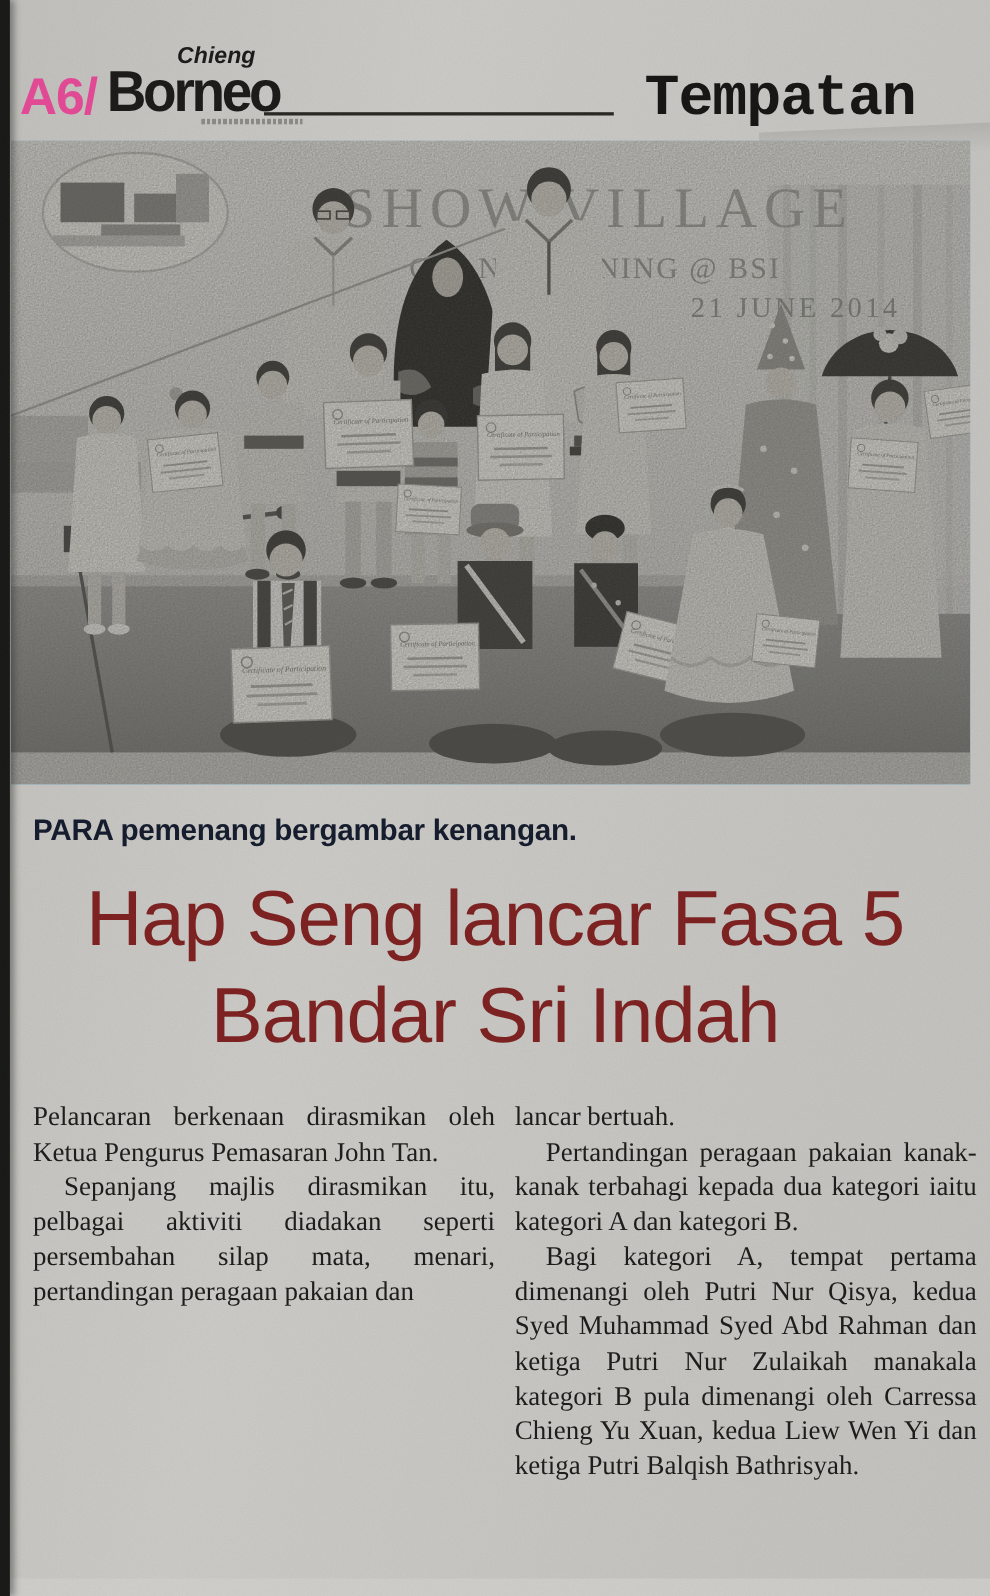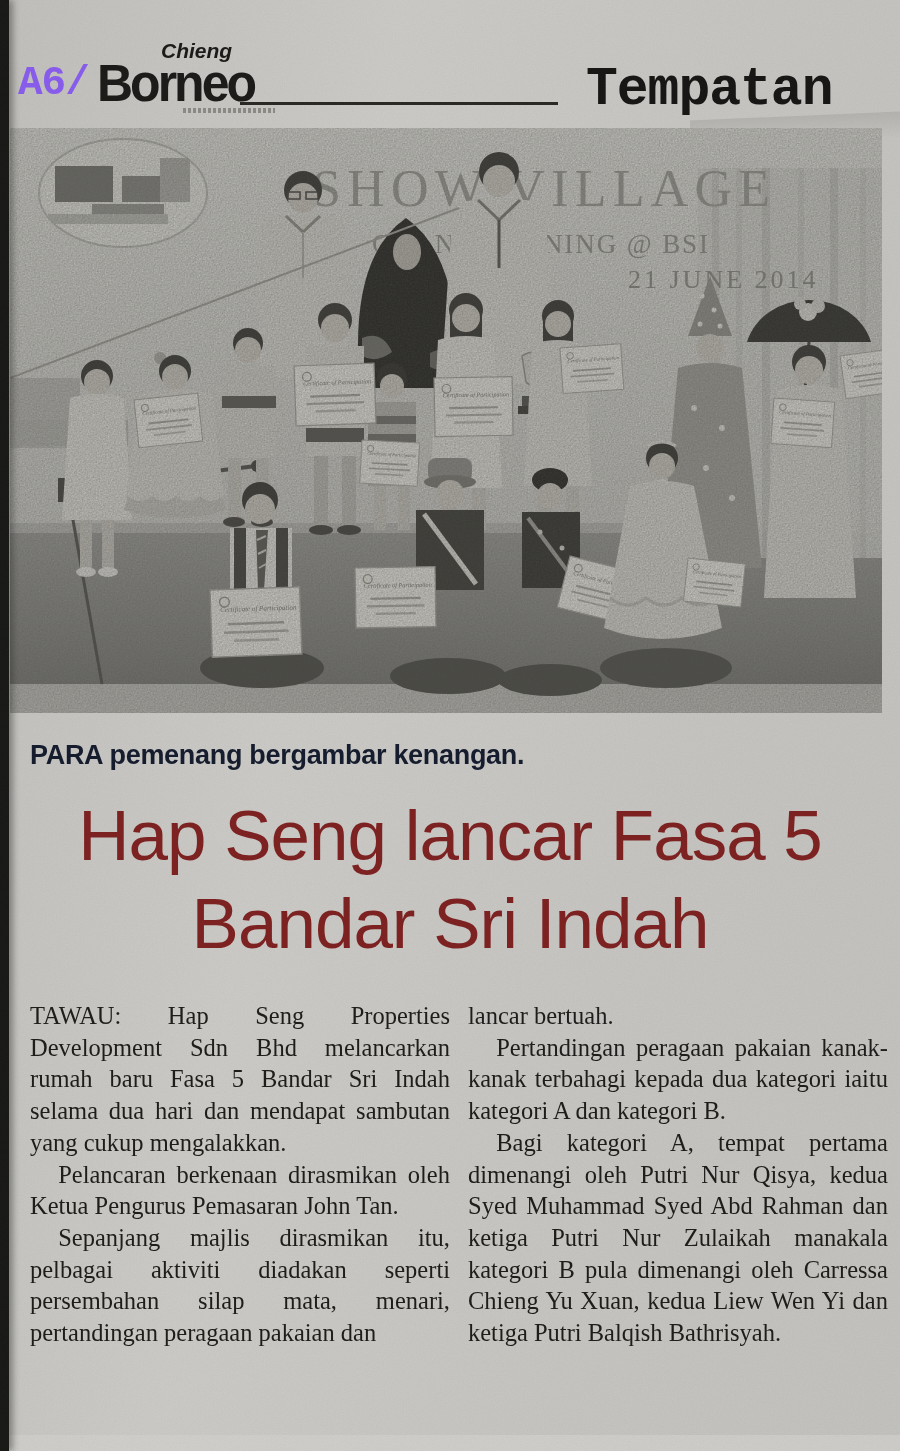--- a/index.html
+++ b/index.html
@@ -18,21 +18,21 @@
     box-shadow:4px 0 6px rgba(40,40,38,.45);
   }
   .bottom-light{
     position:absolute; left:0; bottom:0; width:900px; height:16px;
     background:#d7d6d2; opacity:.8; z-index:1;
   }
   
   .header{ position:absolute; left:0; top:0; width:900px; height:128px; z-index:2; }
   .pageno{
     position:absolute; left:18px; top:60px;
-    font-size:41px; font-weight:bold; letter-spacing:-1px; color:#8b5cf6;font-family:Liberation Mono, monospace;
+    font-size:47px; font-weight:bold; letter-spacing:-1px; color:#ec4899;
   }
   .masthead{ position:absolute; left:97px; top:40px; color:#171614; }
   .masthead .utusan{
     display:block; margin-left:64px; font-size:21px; font-weight:bold; font-style:italic;
     letter-spacing:0; line-height:1;
   }
   .masthead .borneo{
     display:block; font-size:50px; font-weight:bold; letter-spacing:-3px; line-height:.9;
     transform:scaleY(1.05);
   }
@@ -353,21 +353,20 @@
 </svg>
 </figure>
 
 <div class="caption">PARA pemenang bergambar kenangan.</div>
 
 <h1 class="headline"><span>Hap Seng lancar Fasa 5</span><br>
 <span>Bandar Sri Indah</span></h1>
 
 <main class="article">
   <div class="col">
-      <p>TAWAU: Hap Seng Properties Development Sdn Bhd melancarkan rumah baru Fasa 5 Bandar Sri Indah selama dua hari dan mendapat sambutan yang cukup mengalakkan.</p>
       <p>Pelancaran berkenaan dirasmikan oleh Ketua Pengurus Pemasaran John Tan.</p>
       <p>Sepanjang majlis dirasmikan itu, pelbagai aktiviti diadakan seperti persembahan silap mata, menari, pertandingan peragaan pakaian dan</p>
     </div>
   <div class="col">
       <p>lancar bertuah.</p>
       <p>Pertandingan peragaan pakaian kanak-kanak terbahagi kepada dua kategori iaitu kategori A dan kategori B.</p>
       <p>Bagi kategori A, tempat pertama dimenangi oleh Putri Nur Qisya, kedua Syed Muhammad Syed Abd Rahman dan ketiga Putri Nur Zulaikah manakala kategori B pula dimenangi oleh Carressa Chieng Yu Xuan, kedua Liew Wen Yi dan ketiga Putri Balqish Bathrisyah.</p>
     </div>
 </main>
 

